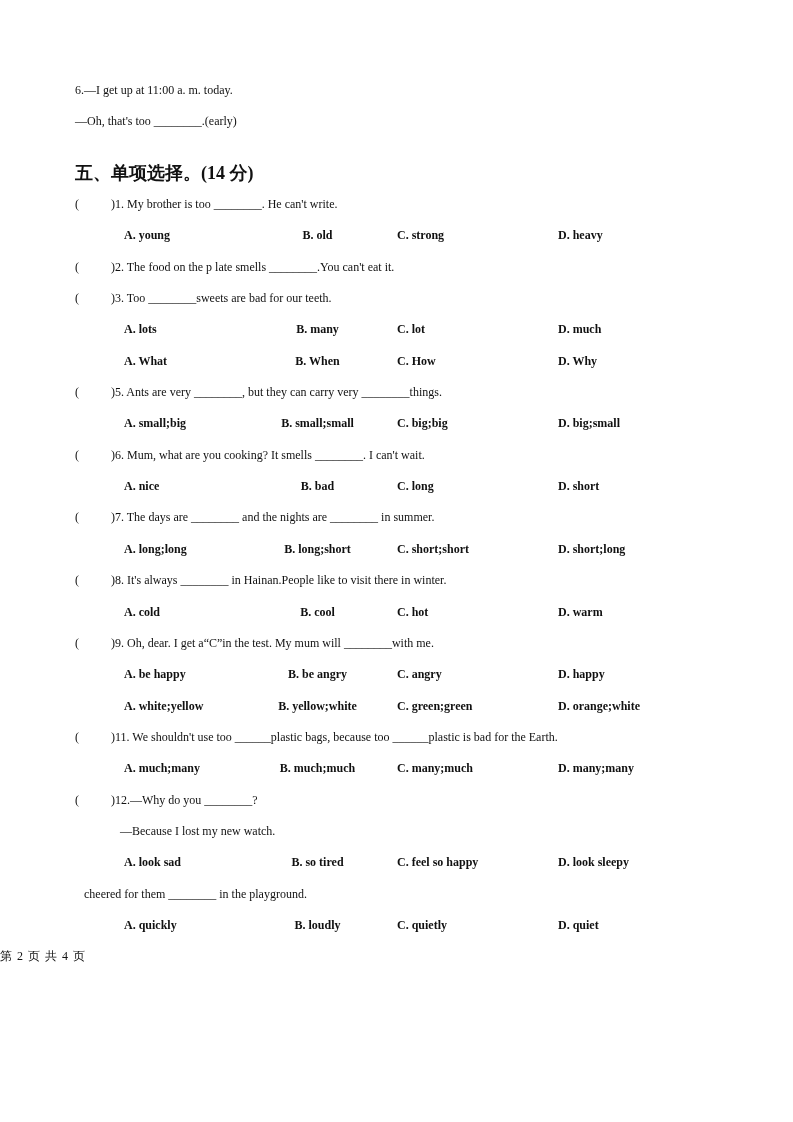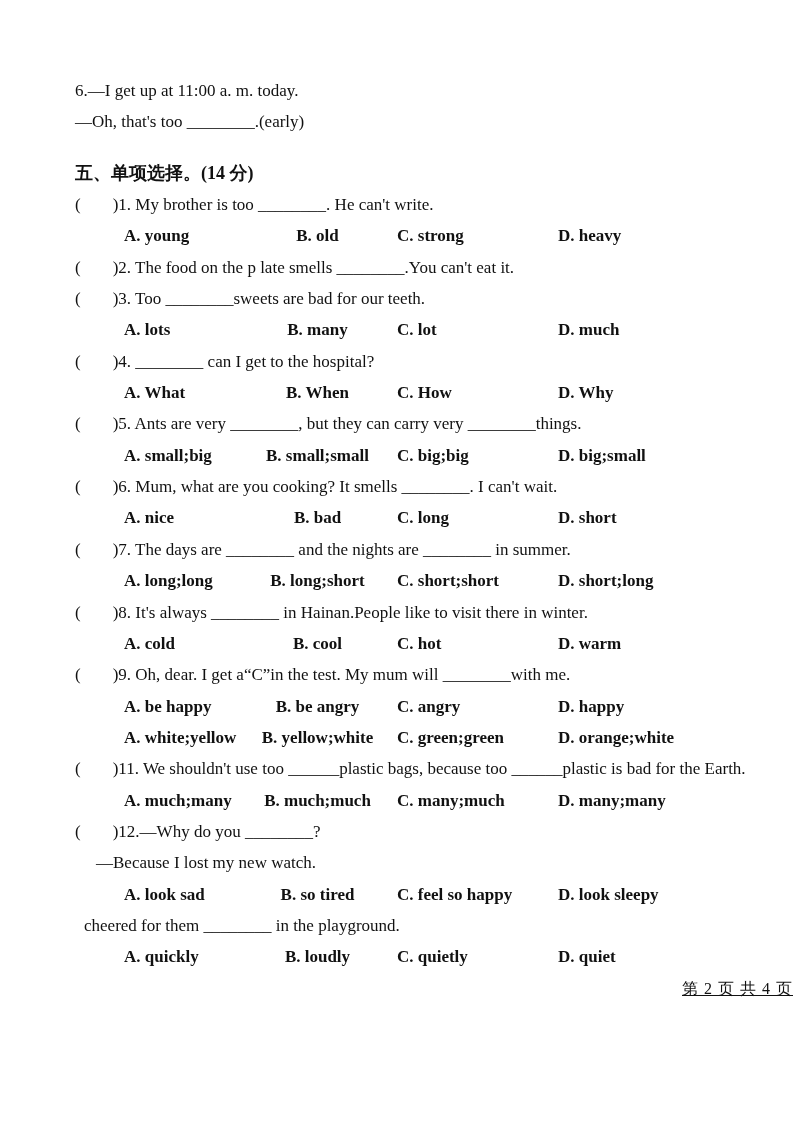--- a/index.html
+++ b/index.html
@@ -14,21 +14,21 @@
     box-sizing: border-box;
     padding-top: 75px;
     background: #ffffff;
     color: #111111;
     font-family: "Liberation Serif", "DejaVu Serif", serif;
     overflow: hidden;
   }
   .line {
     height: 31.35px;
     line-height: 31.35px;
-    font-size: 17px;
+    font-size: 12px;
     white-space: nowrap;
   }
   .intro,
   .q-stem,
   .section-title {
     padding-left: 75px;
   }
   .section-title {
     font-weight: bold;
     font-size: 18px;
@@ -38,56 +38,54 @@
     display: inline-block;
     width: 32px;
   }
   .spread .stem-text {
     word-spacing: 2.5px;
   }
   .q-cont {
     padding-left: 84px;
   }
   .q-cont-deep {
-    padding-left: 96px;
+    padding-left: 120px;
   }
   .opts {
     padding-left: 124px;
   }
   .opt {
     display: inline-block;
     vertical-align: top;
     font-weight: bold;
   }
   .opt-0 { width: 114px; }
   .opt-1 { width: 159px; text-align: center; }
   .opt-2 { width: 161px; }
   .opt-3 { width: auto; }
   .footer {
-    text-align: right;
-    font-size: 16px;
+    text-align: left;
+    font-size: 12px;
     letter-spacing: 1px;
-    text-decoration: underline;
   }
 </style>
 </head>
 <body>
 
 <div class="doc">
   <div class="line intro">6.—I get up at 11:00 a. m. today.</div>
   <div class="line intro">—Oh, that's too ________.(early)</div>
   <div class="line section-title">五、单项选择。(14 分)</div>
 
   <div id="questions">
       <div class="line q-stem"><span class="paren">(</span><span class="paren-gap"></span><span class="stem-text">)1. My brother is too ________. He can't write.</span></div>
       <div class="line opts"><span class="opt opt-0">A. young</span><span class="opt opt-1">B. old</span><span class="opt opt-2">C. strong</span><span class="opt opt-3">D. heavy</span></div>
       <div class="line q-stem"><span class="paren">(</span><span class="paren-gap"></span><span class="stem-text">)2. The food on the p late smells ________.You can't eat it.</span></div>
       <div class="line q-stem"><span class="paren">(</span><span class="paren-gap"></span><span class="stem-text">)3. Too ________sweets are bad for our teeth.</span></div>
       <div class="line opts"><span class="opt opt-0">A. lots</span><span class="opt opt-1">B. many</span><span class="opt opt-2">C. lot</span><span class="opt opt-3">D. much</span></div>
-      <div class="line q-stem"><span class="paren">(</span><span class="paren-gap"></span><span class="stem-text">)4. ________ can I get to the hospital?</span></div>
       <div class="line opts"><span class="opt opt-0">A. What</span><span class="opt opt-1">B. When</span><span class="opt opt-2">C. How</span><span class="opt opt-3">D. Why</span></div>
       <div class="line q-stem"><span class="paren">(</span><span class="paren-gap"></span><span class="stem-text">)5. Ants are very ________, but they can carry very ________things.</span></div>
       <div class="line opts"><span class="opt opt-0">A. small;big</span><span class="opt opt-1">B. small;small</span><span class="opt opt-2">C. big;big</span><span class="opt opt-3">D. big;small</span></div>
       <div class="line q-stem"><span class="paren">(</span><span class="paren-gap"></span><span class="stem-text">)6. Mum, what are you cooking? It smells ________. I can't wait.</span></div>
       <div class="line opts"><span class="opt opt-0">A. nice</span><span class="opt opt-1">B. bad</span><span class="opt opt-2">C. long</span><span class="opt opt-3">D. short</span></div>
       <div class="line q-stem"><span class="paren">(</span><span class="paren-gap"></span><span class="stem-text">)7. The days are ________ and the nights are ________ in summer.</span></div>
       <div class="line opts"><span class="opt opt-0">A. long;long</span><span class="opt opt-1">B. long;short</span><span class="opt opt-2">C. short;short</span><span class="opt opt-3">D. short;long</span></div>
       <div class="line q-stem"><span class="paren">(</span><span class="paren-gap"></span><span class="stem-text">)8. It's always ________ in Hainan.People like to visit there in winter.</span></div>
       <div class="line opts"><span class="opt opt-0">A. cold</span><span class="opt opt-1">B. cool</span><span class="opt opt-2">C. hot</span><span class="opt opt-3">D. warm</span></div>
       <div class="line q-stem"><span class="paren">(</span><span class="paren-gap"></span><span class="stem-text">)9. Oh, dear. I get a“C”in the test. My mum will ________with me.</span></div>

